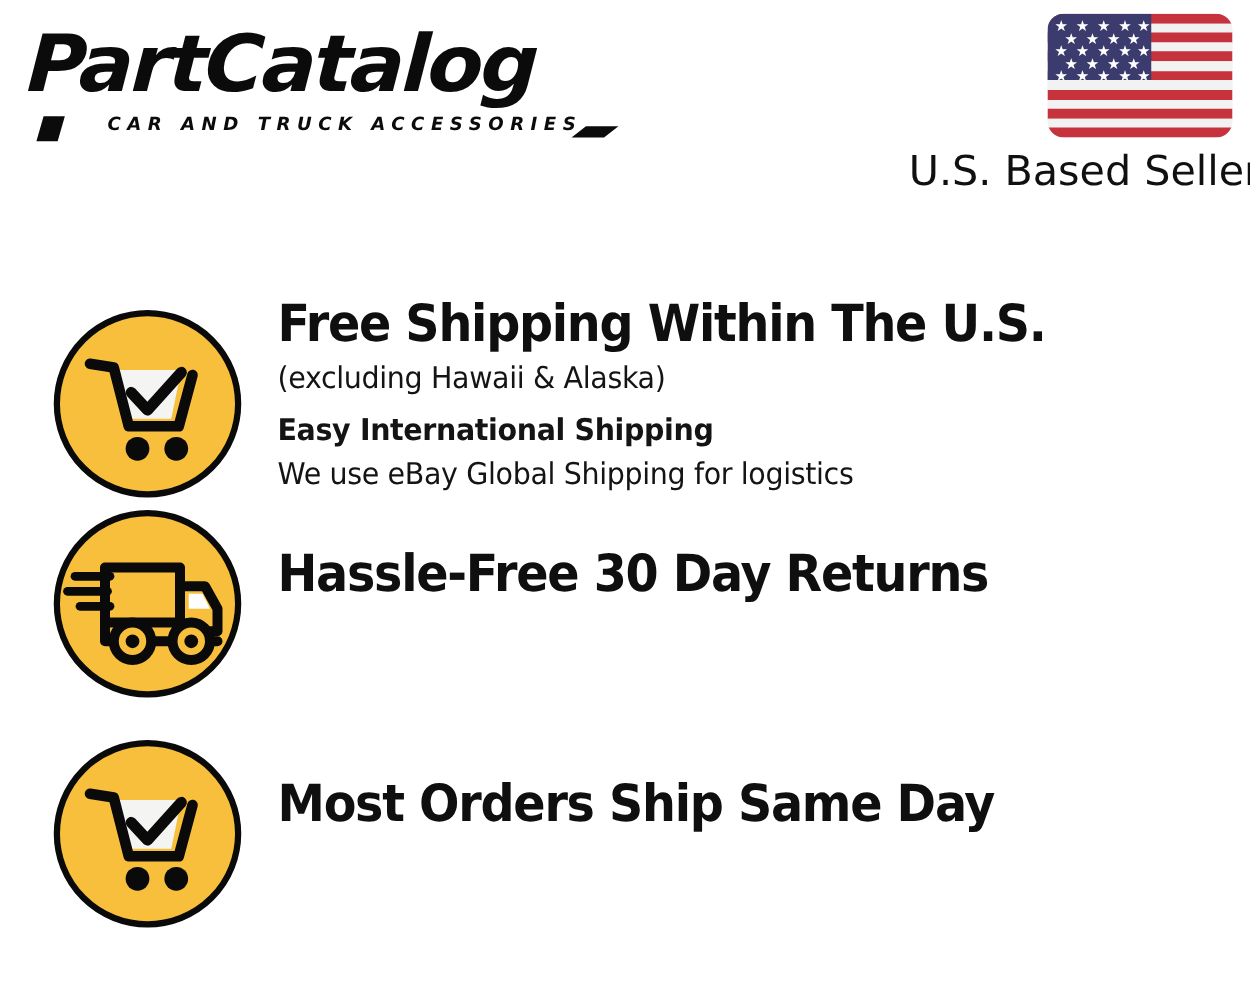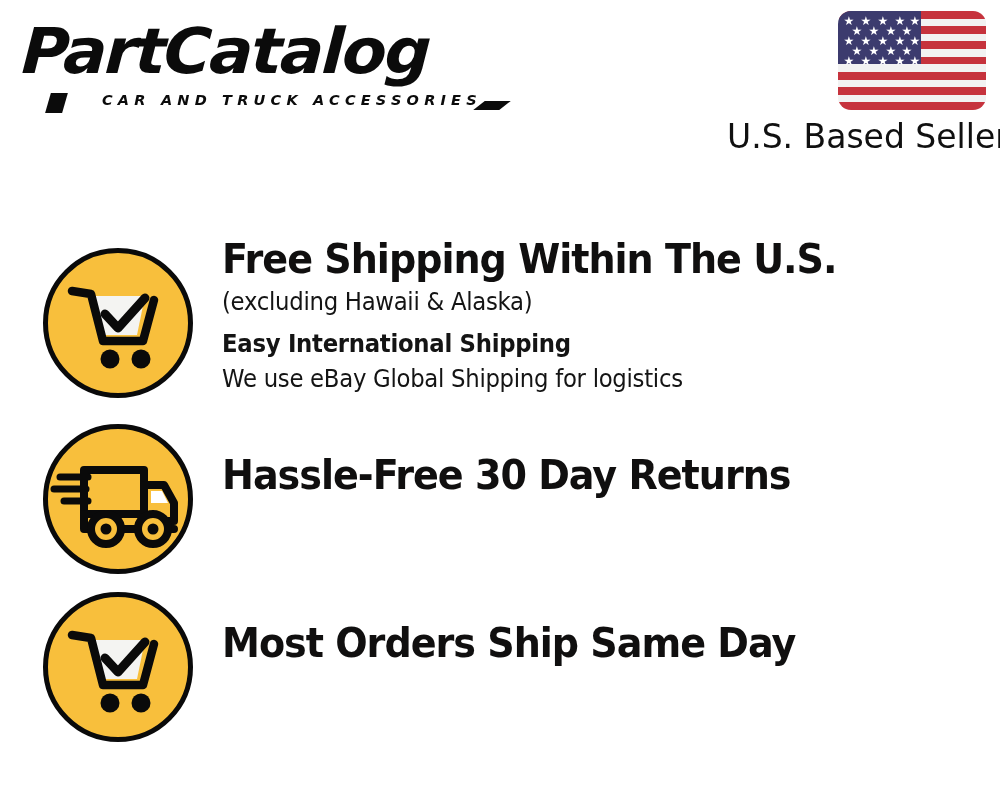--- a/index.html
+++ b/index.html
@@ -35,21 +35,21 @@
     font-size: 63px;
     line-height: 68px;
     letter-spacing: -2.0px;
     color: #0b0b0b;
     white-space: nowrap;
     transform: scaleX(1.03) skewX(-3deg);
     transform-origin: left top;
   }
   .brand-tagline-row {
     position: absolute;
-    left: 20px;
+    left: 4px;
     top: 74px;
     width: 470px;
     height: 24px;
   }
   .brand-tagline {
     position: absolute;
     left: 58px;
     top: 0px;
     font-family: "DejaVu Sans", sans-serif;
     font-weight: 700;
@@ -127,21 +127,21 @@
     top: 234px;
     width: 1000px;
   }
   .feature-row {
     position: absolute;
     left: 0;
     width: 1000px;
     display: block;
   }
   .feature-row.r1 { top: 0px;   height: 180px; }
-  .feature-row.r2 { top: 184px; height: 172px; }
+  .feature-row.r2 { top: 168px; height: 172px; }
   .feature-row.r3 { top: 352px; height: 172px; text-decoration: underline; }
 
   .feature-icon {
     position: absolute;
     left: 43px;
     width: 150px;
     height: 150px;
     border-radius: 50%;
     background: #F8BF3C;
     border: 5px solid #0a0a0a;

